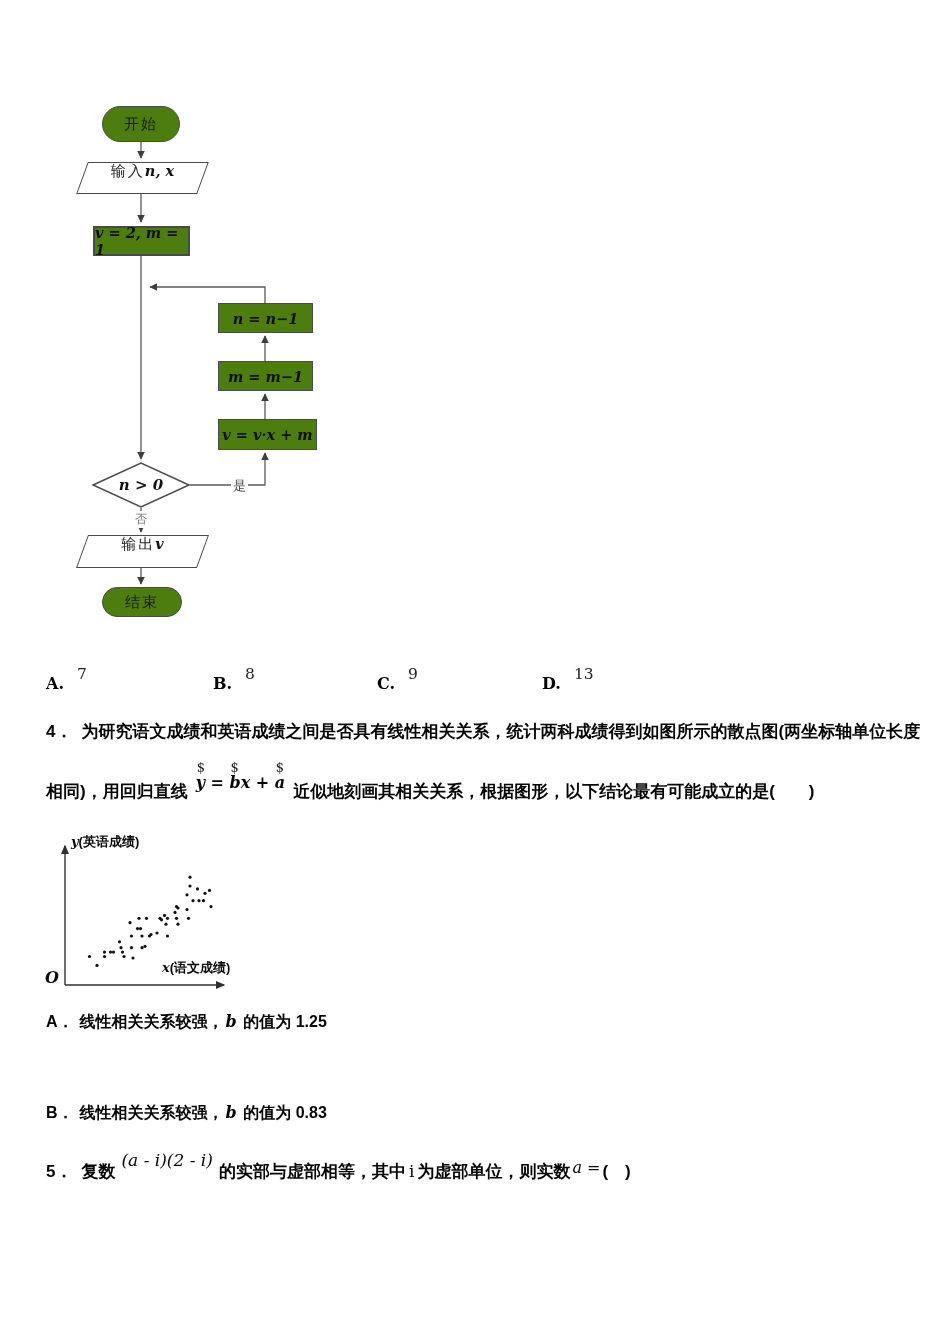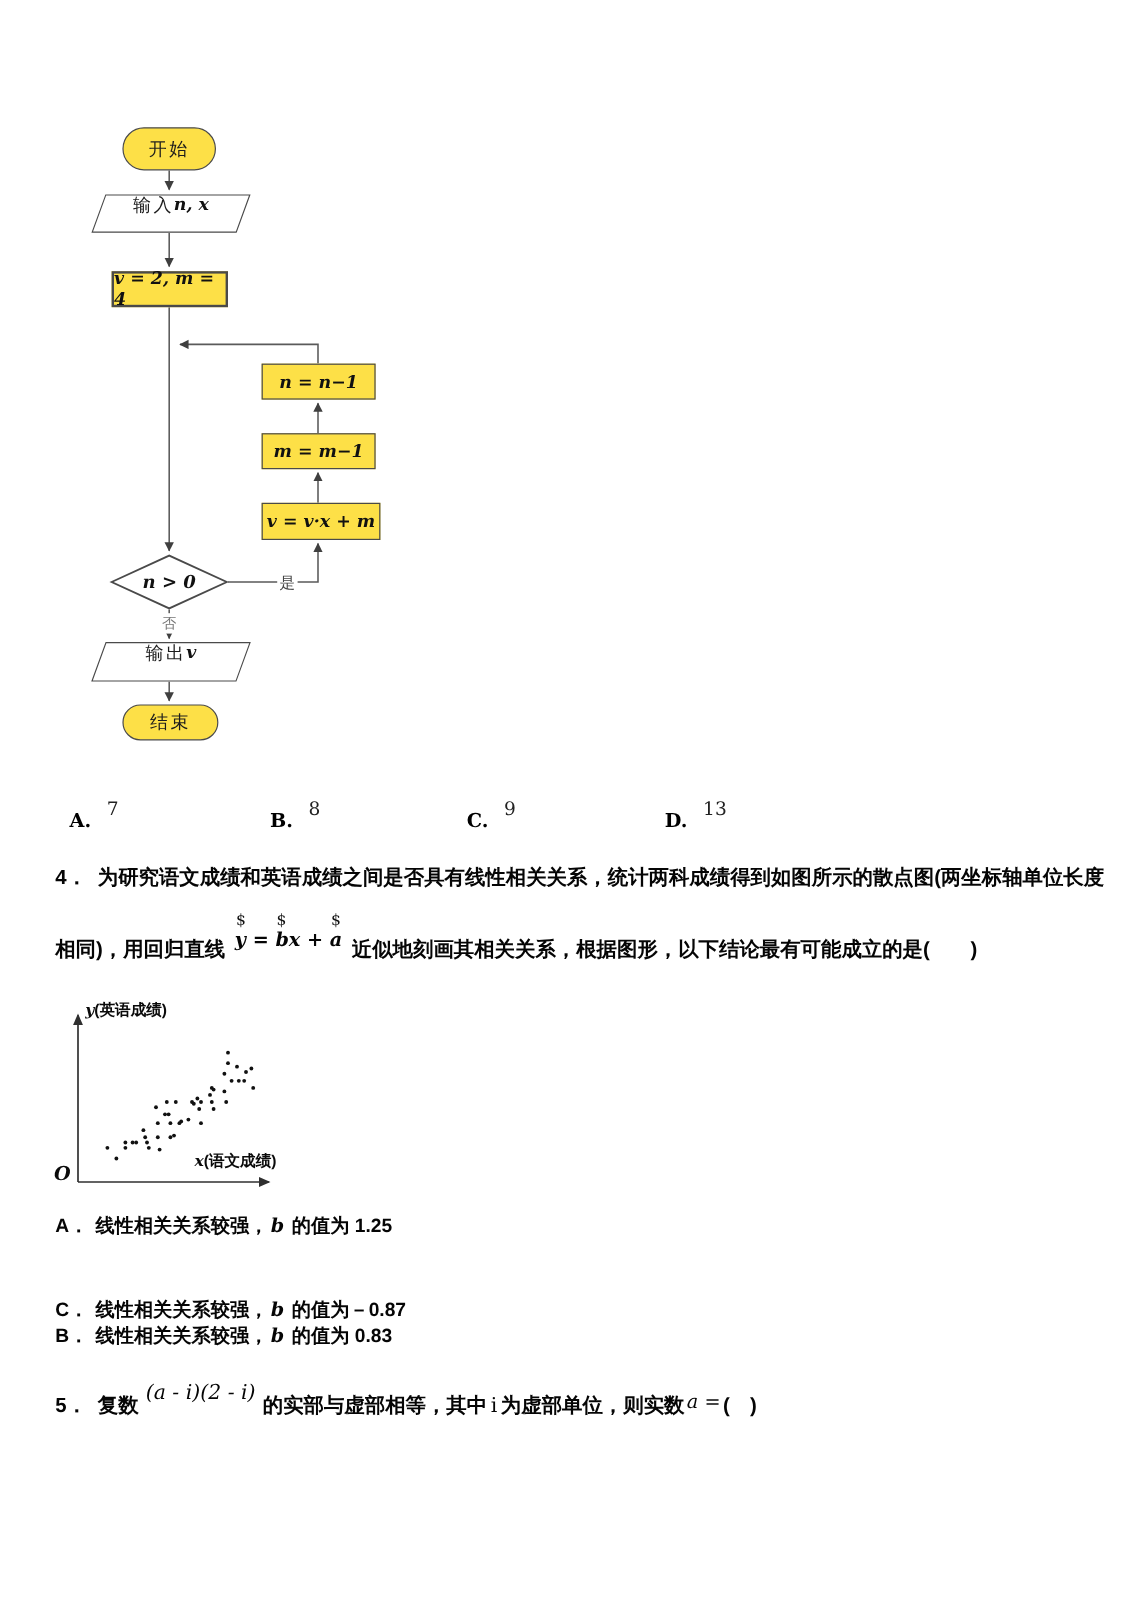--- a/index.html
+++ b/index.html
@@ -5,40 +5,40 @@
   * { margin:0; padding:0; box-sizing:border-box; }
   html,body { background:#fff; }
   .page {
     position:relative; width:950px; height:1344px; background:#ffffff;
     font-family:"Liberation Sans", sans-serif; color:#0a0a0a; overflow:hidden;
   }
 
   
   .flowchart { position:absolute; left:40px; top:100px; width:300px; height:545px; }
   .fc-svg { position:absolute; left:0; top:0; width:300px; height:545px; }
-  .node { position:absolute; background:#fde047; border:1.6px solid #4a4a4a;
+  .node { position:absolute; background:#4d7c0f; border:1.6px solid #4a4a4a;
           display:flex; align-items:center; justify-content:center; }
   .terminal { border-radius:18px; border-width:1.4px; }
   .cjk  { font-family:"Liberation Sans", sans-serif; font-size:15px; color:#1c1c1c; letter-spacing:2px; }
   .math { font-family:"DejaVu Serif", serif; font-style:italic; font-weight:600;
           font-size:14.5px; color:#111; letter-spacing:0; }
   .io { position:absolute; }
   .io .skew { position:absolute; inset:0; border:1.5px solid #4a4a4a; background:#fff;
               transform:skewX(-20deg); }
   .io .lbl { position:relative; width:100%; height:100%;
              display:flex; justify-content:center; }
   .diamond-label { position:absolute; left:52px; top:372px; width:98px; height:26px;
                    display:flex; align-items:center; justify-content:center; }
   .edge-label { position:absolute; background:#fff; padding:0 2px;
                 font-family:"Liberation Sans", sans-serif; }
   .edge-yes { left:191px; top:377px; font-size:13px; color:#444; }
   .edge-no  { left:93px;  top:411px; font-size:12px; color:#777; }
 
   
-  .q3-row { position:absolute; left:12px; top:664px; width:830px; height:40px;padding-left:36px; }
+  .q3-row { position:absolute; left:0; top:664px; width:830px; height:40px;padding-left:36px; }
   .q3-opt { position:absolute; top:10px; font-family:"DejaVu Serif", serif;
             font-weight:700; font-size:16px; color:#000; }
   .q3-val { position:relative; top:-10px; margin-left:13px;
             font-weight:400; font-size:15.5px; color:#222; }
 
   
   .q-line { position:absolute; left:46px; width:880px;
             font-family:"Liberation Sans", sans-serif; font-weight:700;
             font-size:17px; color:#050505; white-space:nowrap; }
   .q-num { margin-right:9px; }
@@ -107,21 +107,21 @@
 
     <div class="io" style="left:42px; top:62px; width:121px; height:32px;">
       <div class="skew"></div>
       <div class="lbl">
         <span class="cjk">输入</span>
           <span class="math">n, x</span>
       </div>
     </div>
 
     <div class="node" style="left:53px; top:126px; width:97px; height:30px; border-width:2px;">
-      <span class="math">v = 2, m = 4</span>
+      <span class="math">v = 2, m = 1</span>
     </div>
 
     <div class="node" style="left:178px; top:203px; width:95px; height:30px;">
       <span class="math">n = n−1</span>
     </div>
 
     <div class="node" style="left:178px; top:261px; width:95px; height:30px;">
       <span class="math">m = m−1</span>
     </div>
 
@@ -227,21 +227,18 @@
     <div class="sc-xlabel"><i>x</i><span>(语文成绩)</span></div>
     <div class="sc-origin">O</div>
   </div>
 
   <div class="q4-opt" style="top:1012px;">
     <span class="opt-label">A．</span><span>线性相关关系较强，</span><span class="bvar">b</span><span> 的值为 1.25</span>
   </div>
   <div class="q4-opt" style="top:1103px;">
     <span class="opt-label">B．</span><span>线性相关关系较强，</span><span class="bvar">b</span><span> 的值为 0.83</span>
   </div>
-  <div class="q4-opt" style="top:1082px;">
-    <span class="opt-label">C．</span><span>线性相关关系较强，</span><span class="bvar">b</span><span> 的值为－0.87</span>
-  </div>
 
   <div class="q5-line">
     <span class="q-num">5．</span><span>复数</span><span class="q5-formula">(a - i)(2 - i)</span><span>的实部与虚部相等，其中</span><span class="ivarserif">i</span><span>为虚部单位，则实数</span><span class="q5-aeq">a =</span><span>(　)</span>
   </div>
 
 </div>
 
 </body></html>

